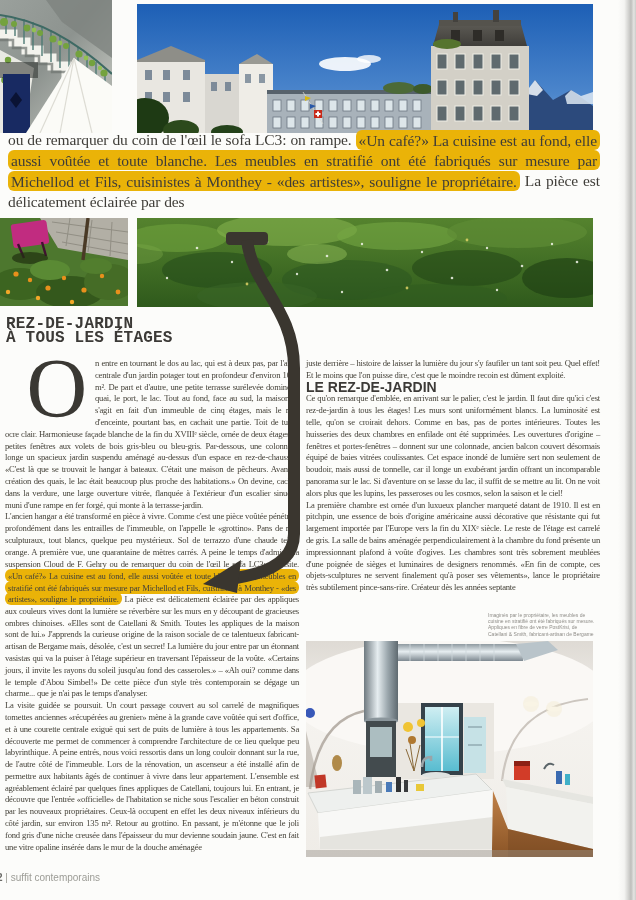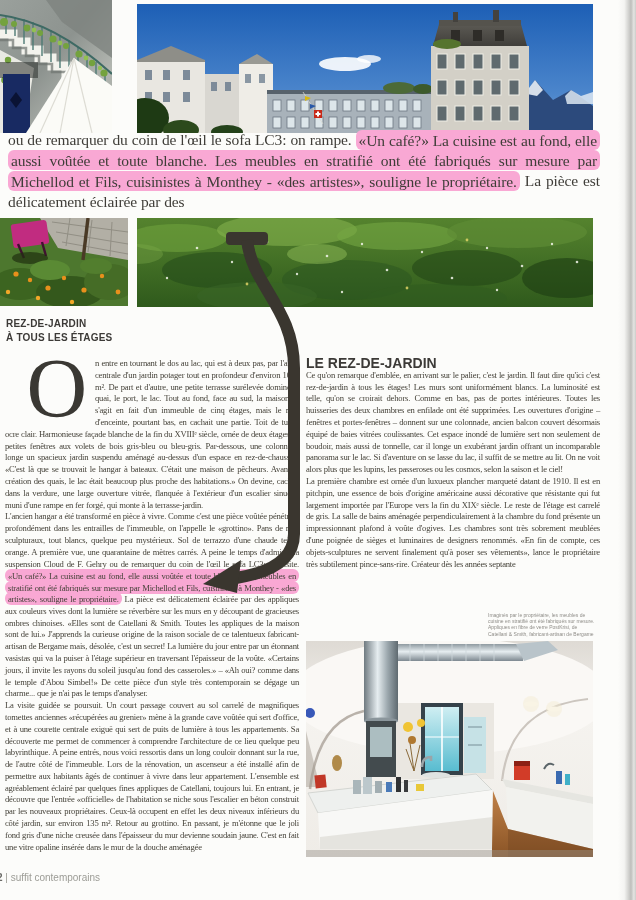--- a/index.html
+++ b/index.html
@@ -12,27 +12,27 @@
   .ph-stairs{left:0;top:0;width:112px;height:133px;}
   .ph-buildings{left:137px;top:4px;width:456px;height:129px;}
   .ph-flowers{left:0;top:218px;width:128px;height:88px;}
   .ph-garden{left:137px;top:218px;width:456px;height:89px;}
   .ph-kitchen{left:306px;top:641px;width:287px;height:216px;}
 
   
   .pullquote{position:absolute;left:8px;top:130px;width:592px;
      font-size:15.5px;line-height:20.6px;letter-spacing:-0.1px;
      text-align:justify;color:#3f3d38;z-index:2;}
-  .hl{background:#f9a8d4;border-radius:6px;padding:1.5px 3px;
+  .hl{background:#eab308;border-radius:6px;padding:1.5px 3px;
       -webkit-box-decoration-break:clone;box-decoration-break:clone;}
 
   
   .headline{position:absolute;left:6px;top:317px;z-index:2;
-     font-family:Liberation Sans, sans-serif;font-weight:bold;
-     font-size:10px;line-height:14px;color:#3c3a37;letter-spacing:0.2px;}
+     font-family:Liberation Mono, monospace;font-weight:bold;
+     font-size:16px;line-height:14px;color:#3c3a37;letter-spacing:0.2px;}
   .col{position:absolute;top:358px;width:294px;z-index:2;
      font-size:8.6px;line-height:11.8px;letter-spacing:-0.2px;
      text-align:justify;color:#454239;}
   .col p{margin:0;}
   .col-left{left:5px;height:494px;}
   .col-right{left:306px;height:258px;}
   .subhead{font-family:"Liberation Sans",sans-serif;font-weight:bold;
      font-size:14px;color:#3c3a37;letter-spacing:0;margin:7px 0 2px 0;text-align:left;}
   .dropcap{float:left;width:90px;height:70px;text-align:right;padding-right:8px;
      box-sizing:border-box;font-size:84px;line-height:62px;color:#3a3833;}
@@ -321,20 +321,21 @@
     <div>À TOUS LES ÉTAGES</div>
   </div>
 
   <div class="col col-left">
     <p><span class="dropcap">O</span><span>n entre en tournant le dos au lac, qui est à deux pas, par l'allée centrale d'un jardin potager tout en profondeur d'environ 1000 m². De part et d'autre, une petite terrasse surélevée domine le quai, le port, le lac. Tout au fond, face au sud, la maison. Il s'agit en fait d'un immeuble de cinq étages, mais le mur d'enceinte, pourtant bas, en cachait une partie. Toit de tuiles ocre clair. Harmonieuse façade blanche de la fin du XVIIIᵉ siècle, ornée de deux étages de petites fenêtres aux volets de bois gris-bleu ou bleu-gris. Par-dessous, une colonnade longe un spacieux jardin suspendu aménagé au-dessus d'un espace en rez-de-chaussée. «C'est là que se trouvait le hangar à bateaux. C'était une maison de pêcheurs. Avant la création des quais, le lac était beaucoup plus proche des habitations.» On devine, cachée dans la verdure, une large ouverture vitrée, flanquée à l'extérieur d'un escalier sinueux muni d'une rampe en fer forgé, qui monte à la terrasse-jardin.</span></p>
     <p><span>L'ancien hangar a été transformé en pièce à vivre. Comme c'est une pièce voûtée pénétrant profondément dans les entrailles de l'immeuble, on l'appelle le «grottino». Pans de mur sculpturaux, tout blancs, quelque peu mystérieux. Sol de terrazzo d'une chaude teinte orange. A première vue, une quarantaine de mètres carrés. A peine le temps d'admirer la suspension Cloud de F. Gehry ou de remarquer du coin de l'œil le sofa LC3: on visite. </span><span class="hl">«Un café?» La cuisine est au fond, elle aussi voûtée et toute blanche. Les meubles en stratifié ont été fabriqués sur mesure par Michellod et Fils, cuisinistes à Monthey - «des artistes», souligne le propriétaire.</span><span> La pièce est délicatement éclairée par des appliques aux couleurs vives dont la lumière se réverbère sur les murs en y découpant de gracieuses ombres chinoises. «Elles sont de Catellani &amp; Smith. Toutes les appliques de la maison sont de lui.» J'apprends la curieuse origine de la raison sociale de ce talentueux fabricant-artisan de Bergame mais, désolée, c'est un secret! La lumière du jour entre par un étonnant vasistas qui va la puiser à l'étage supérieur en traversant l'épaisseur de la voûte. «Certains jours, il invite les rayons du soleil jusqu'au fond des casseroles.» – «Ah oui? comme dans le temple d'Abou Simbel!» De cette pièce d'un style très contemporain se dégage un charme... que je n'ai pas le temps d'analyser.</span></p>
     <p>La visite guidée se poursuit. Un court passage couvert au sol carrelé de magnifiques tomettes anciennes «récupérées au grenier» mène à la grande cave voûtée qui sert d'office, et à une courette centrale exiguë qui sert de puits de lumière à tous les appartements. Sa découverte me permet de commencer à comprendre l'architecture de ce lieu quelque peu labyrinthique. A peine entrés, nous voici ressortis dans un long couloir donnant sur la rue, de l'autre côté de l'immeuble. Lors de la rénovation, un ascenseur a été installé afin de permettre aux habitants âgés de continuer à vivre dans leur appartement. L'ensemble est agréablement éclairé par quelques fines appliques de Catellani, toujours lui. En entrant, je découvre que l'entrée «officielle» de l'habitation se niche sous l'escalier en béton construit par les nouveaux propriétaires. Ceux-là occupent en effet les deux niveaux inférieurs du côté jardin, sur environ 135 m². Retour au grottino. En passant, je m'étonne que le joli fond gris d'une niche creusée dans l'épaisseur du mur devienne soudain jaune. C'est en fait une vitre opaline insérée dans le mur de la douche aménagée</p>
   </div>
 
   <div class="col col-right">
+    <p>juste derrière – histoire de laisser la lumière du jour s'y faufiler un tant soit peu. Quel effet! Et le moins que l'on puisse dire, c'est que le moindre recoin est dûment exploité.</p>
     <p class="subhead">LE REZ-DE-JARDIN</p>
     <p>Ce qu'on remarque d'emblée, en arrivant sur le palier, c'est le jardin. Il faut dire qu'ici c'est rez-de-jardin à tous les étages! Les murs sont uniformément blancs. La luminosité est telle, qu'on se croirait dehors. Comme en bas, pas de portes intérieures. Toutes les huisseries des deux chambres en enfilade ont été supprimées. Les ouvertures d'origine – fenêtres et portes-fenêtres – donnent sur une colonnade, ancien balcon couvert désormais équipé de baies vitrées coulissantes. Cet espace inondé de lumière sert non seulement de boudoir, mais aussi de tonnelle, car il longe un exubérant jardin offrant un incomparable panorama sur le lac. Si d'aventure on se lasse du lac, il suffit de se mettre au lit. On ne voit alors plus que les lupins, les passeroses ou les cosmos, selon la saison et le ciel!</p>
     <p>La première chambre est ornée d'un luxueux plancher marqueté datant de 1910. Il est en pitchpin, une essence de bois d'origine américaine aussi décorative que résistante qui fut largement importée par l'Europe vers la fin du XIXᵉ siècle. Le reste de l'étage est carrelé de gris. La salle de bains aménagée perpendiculairement à la chambre du fond présente un impressionnant plafond à voûte d'ogives. Les chambres sont très sobrement meublées d'une poignée de sièges et luminaires de designers renommés. «En fin de compte, ces objets-sculptures ne servent finalement qu'à poser ses vêtements», lance le propriétaire très subtilement pince-sans-rire. Créateur dès les années septante</p>
   </div>
 
   <div class="kitchen-caption">
     <span>Imaginés par le propriétaire, les meubles de</span>
     <span>cuisine en stratifié ont été fabriqués sur mesure.</span>
     <span>Appliques en fibre de verre PostKrisi, de</span>
     <span>Catellani &amp; Smith, fabricant-artisan de Bergame</span>

